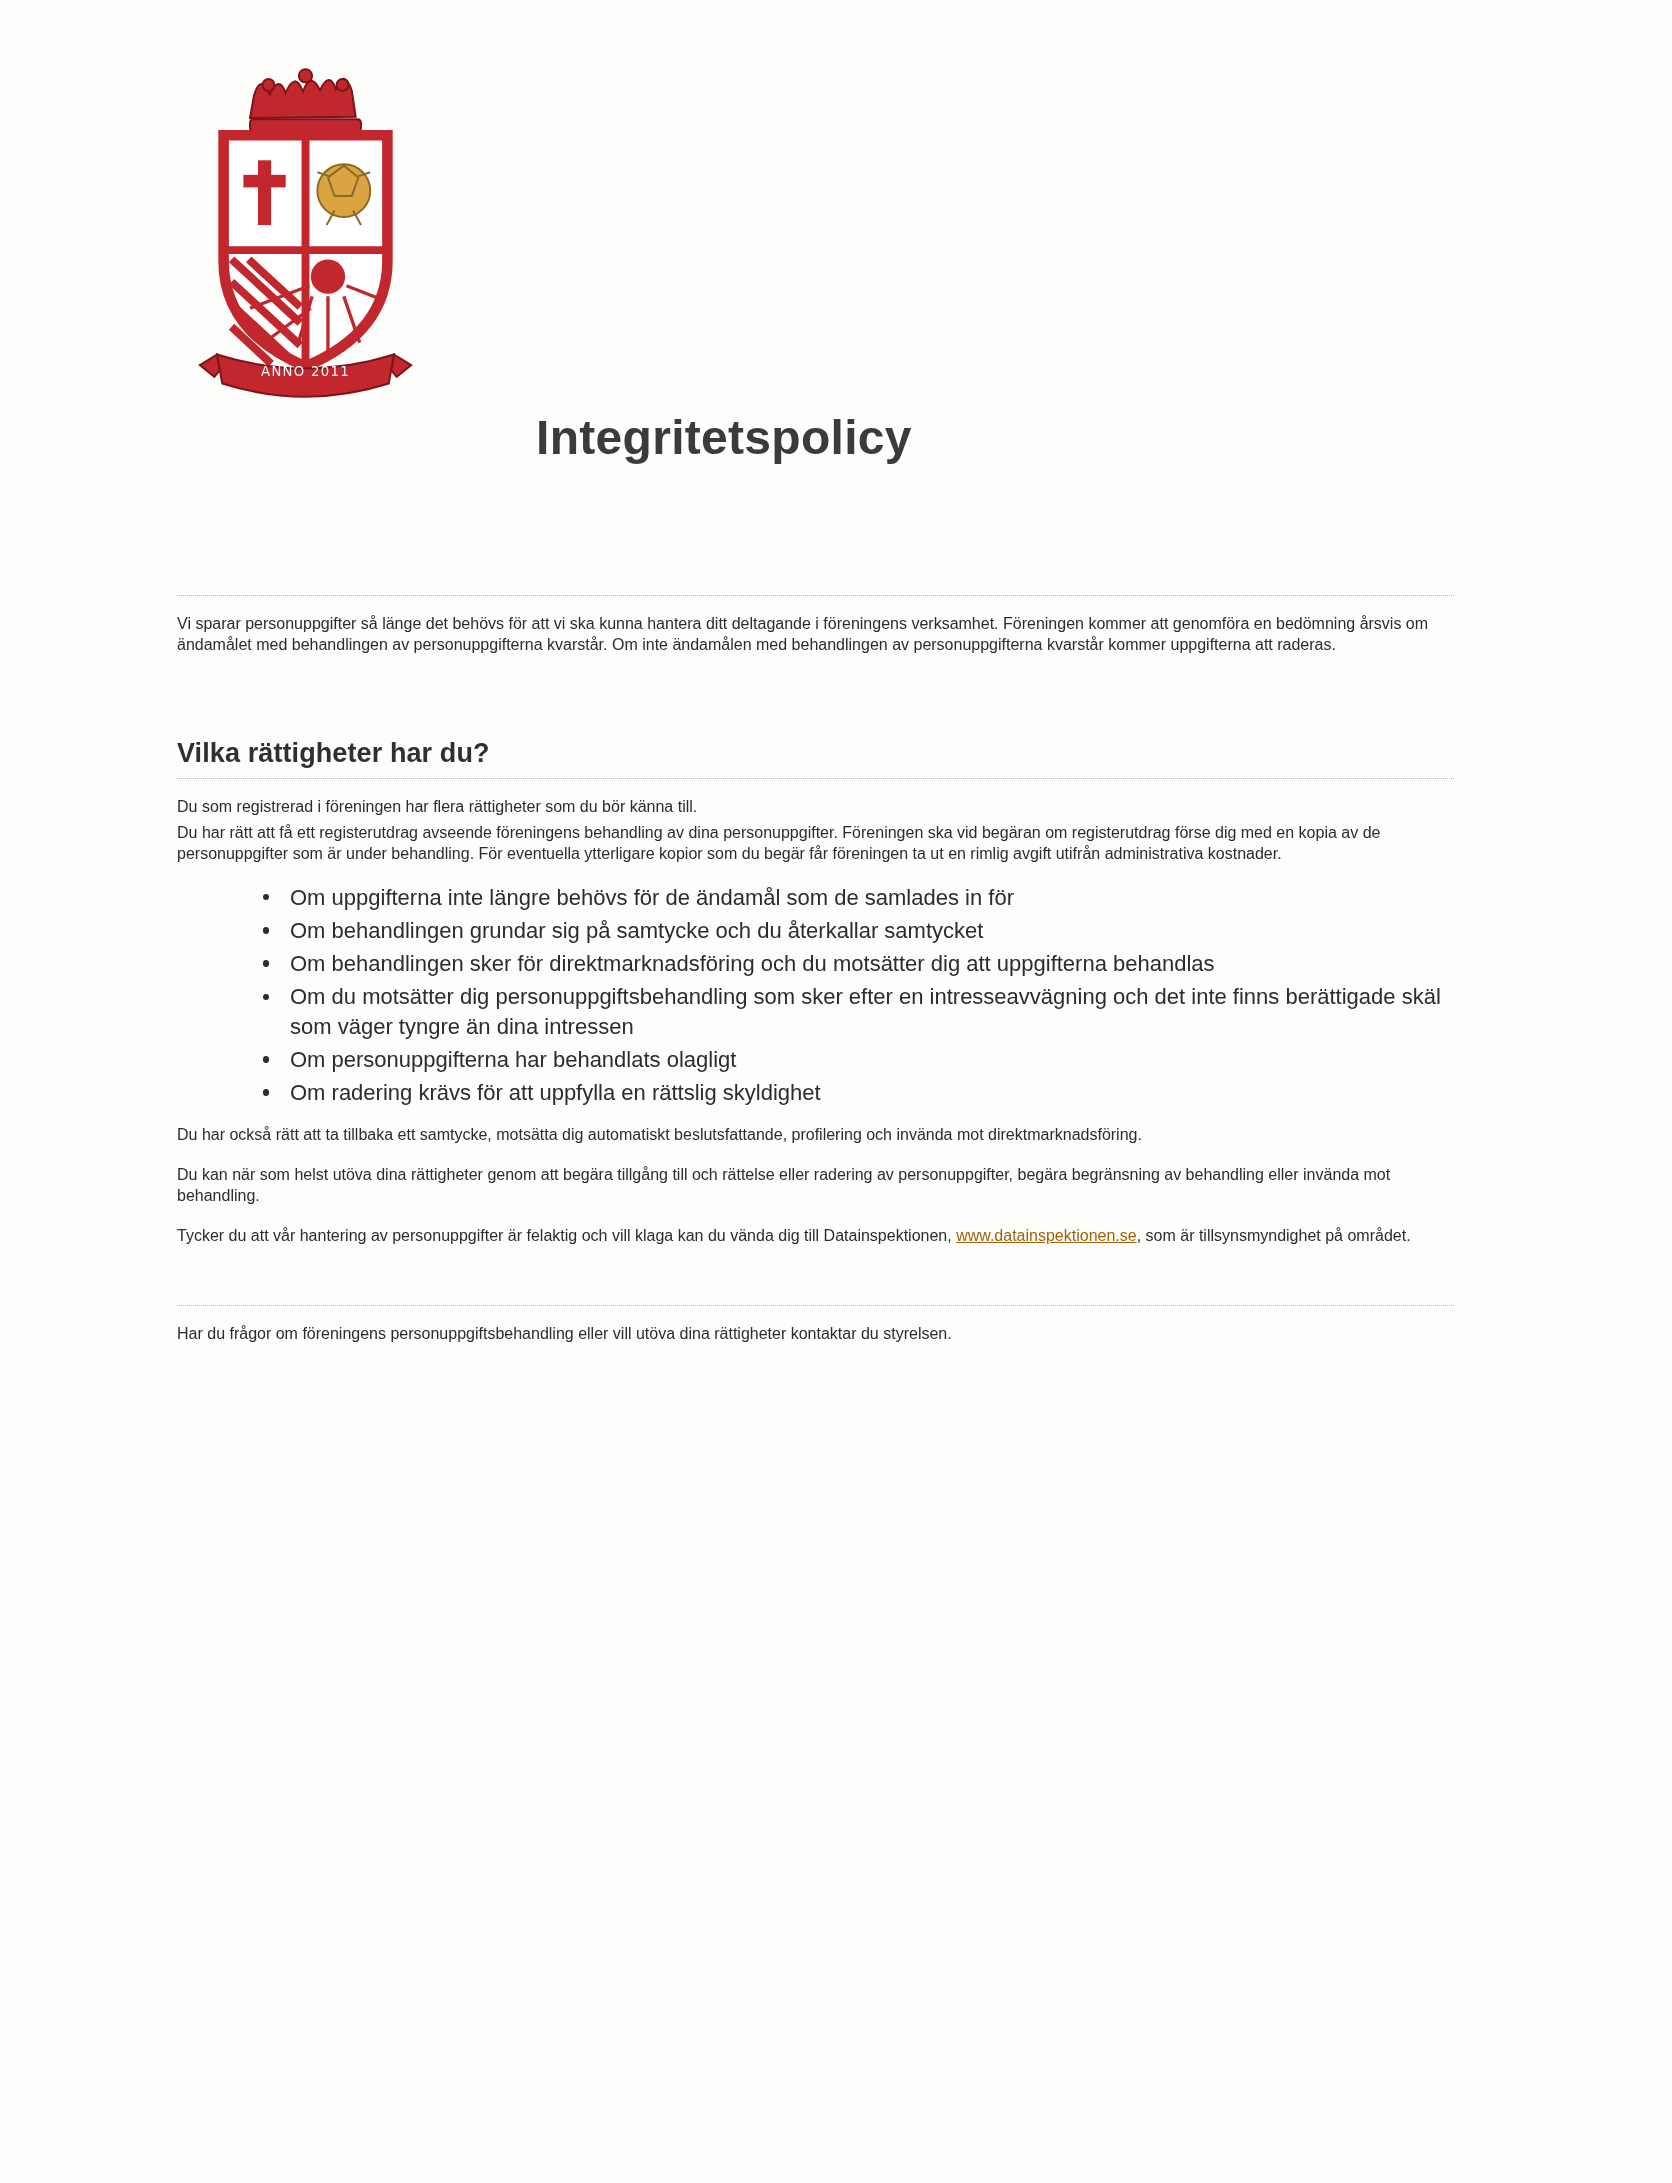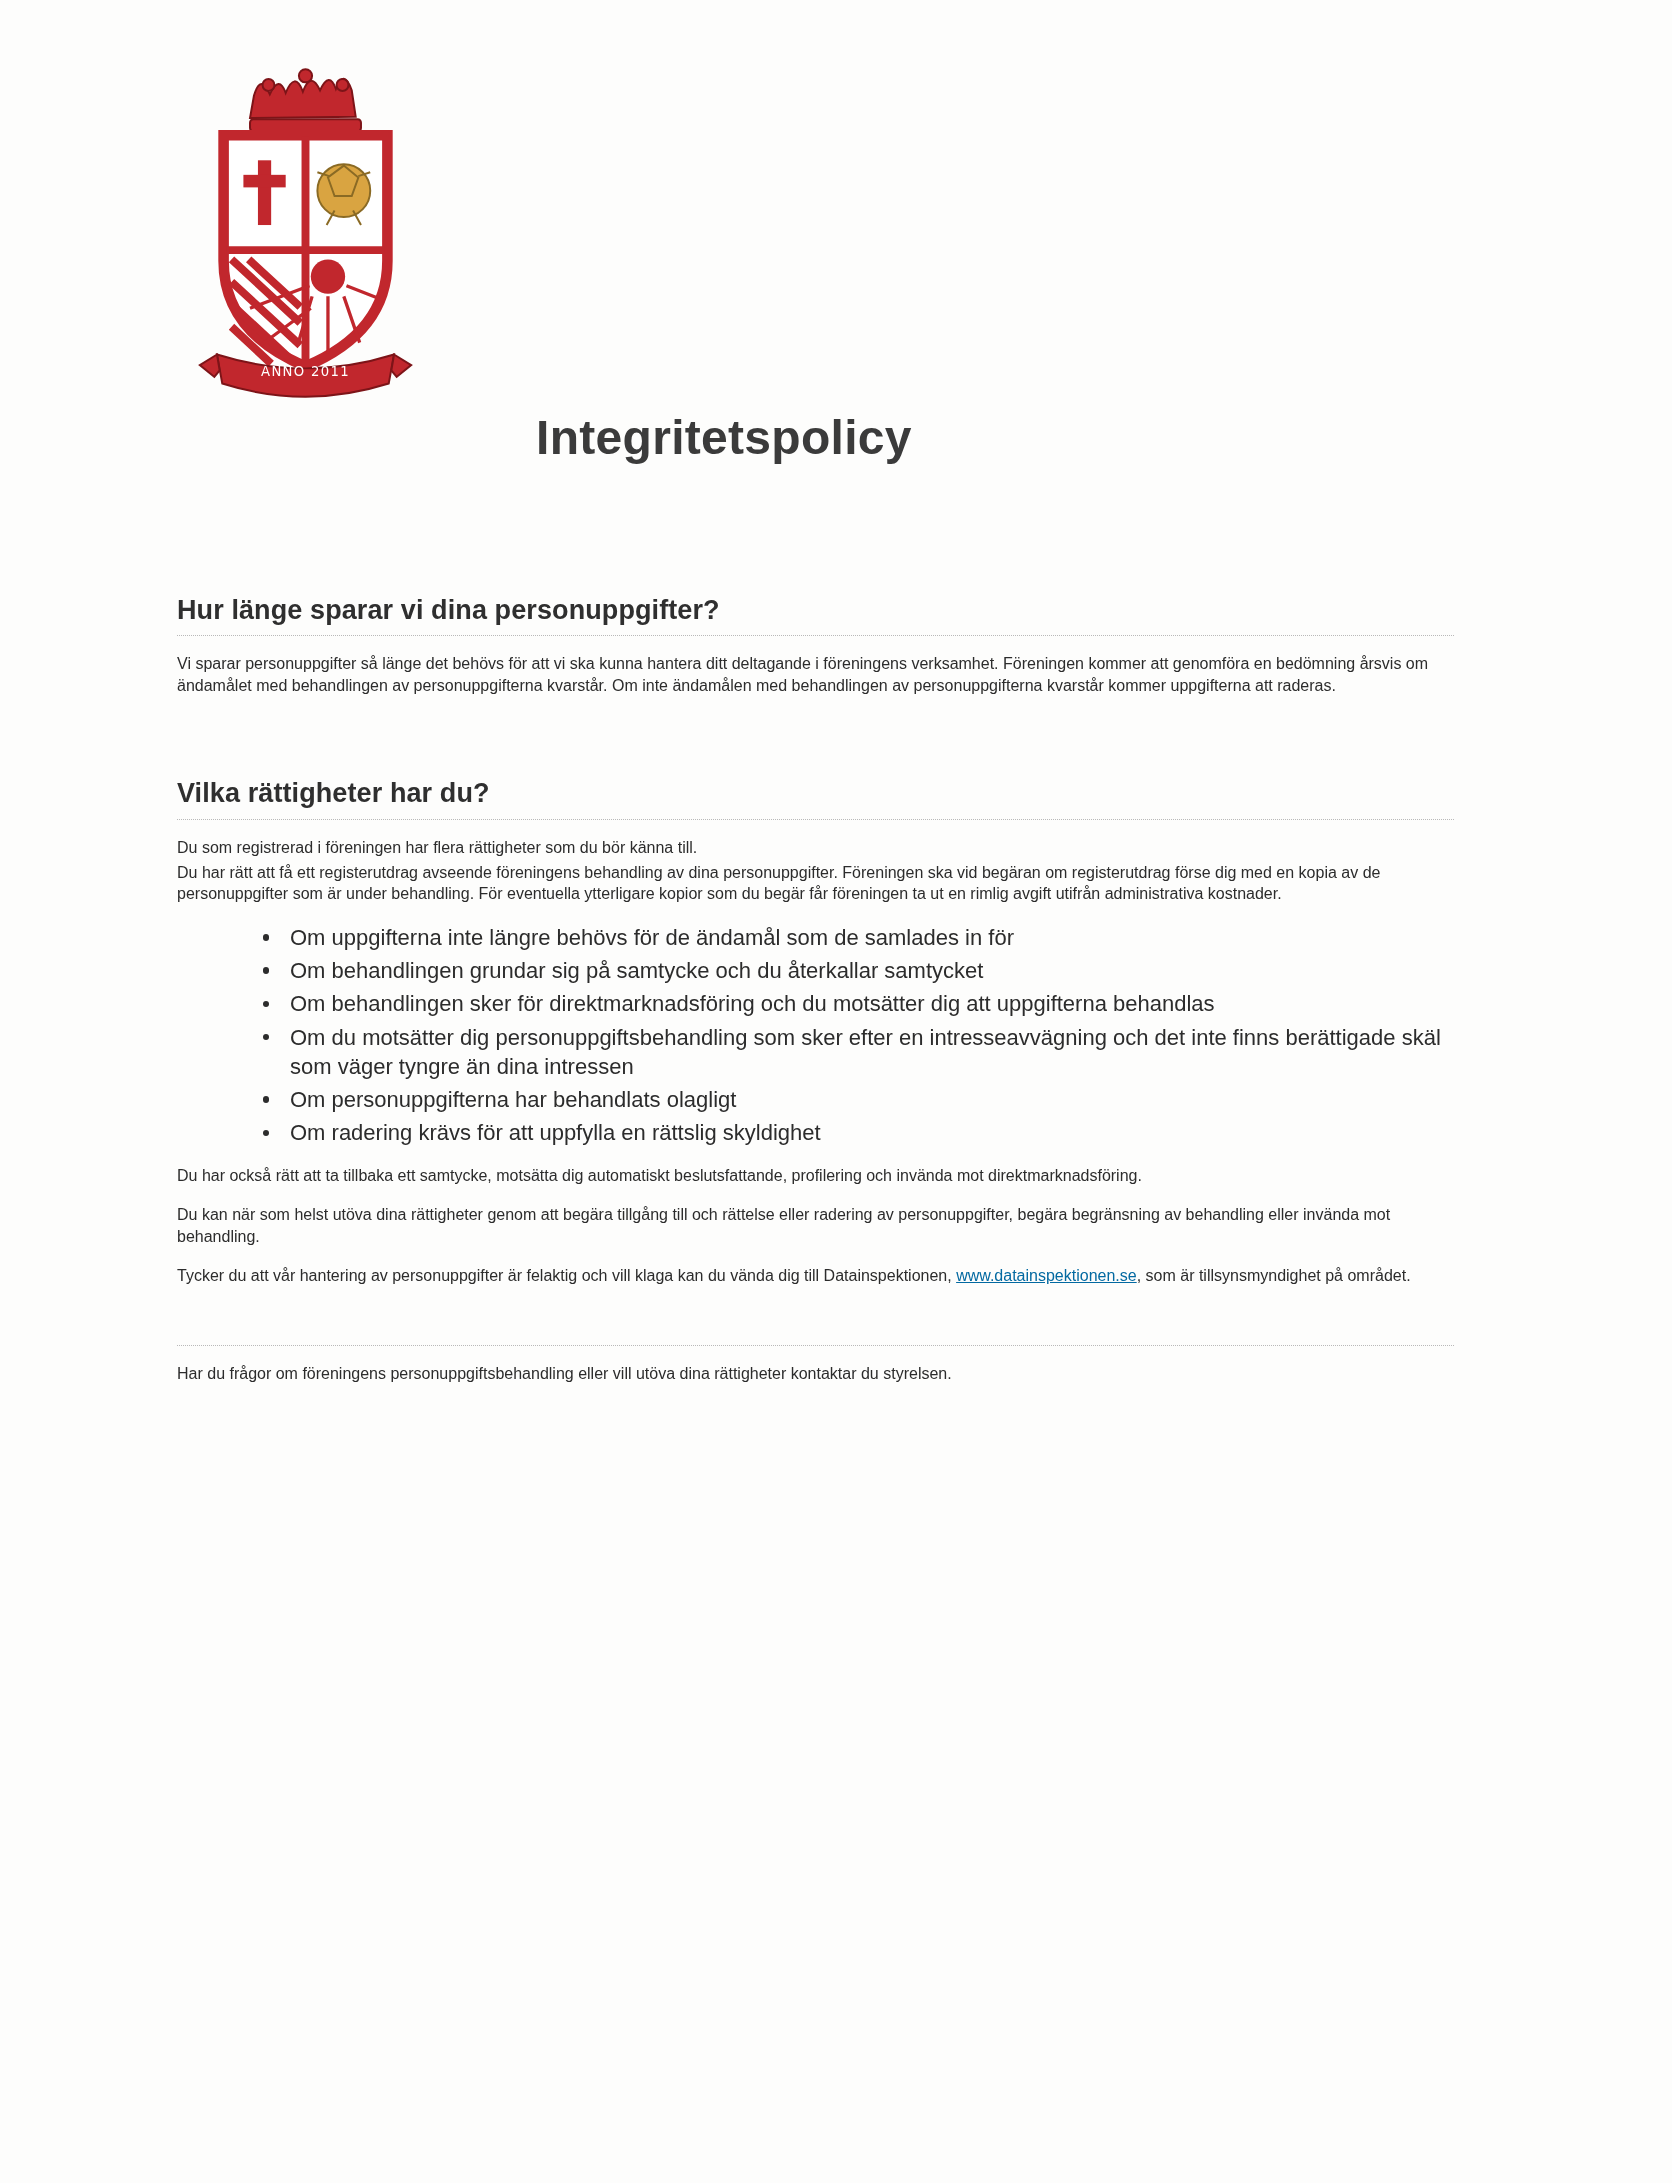--- a/index.html
+++ b/index.html
@@ -91,21 +91,21 @@
     content: "";
     position: absolute;
     left: 6.6px;
     top: 11.2px;
     width: 6.6px;
     height: 6.6px;
     background: #2c2c2c;
     border-radius: 50%;
   }
   a.link {
-    color: #0369a1;
+    color: #a16207;
     text-decoration: underline;
   }
 </style>
 </head>
 <body>
 
 <div class="page">
 
   <div class="crest">
     <svg viewBox="0 0 380 560" xmlns="http://www.w3.org/2000/svg">
@@ -150,21 +150,20 @@
         <path d="M324 470 l26 16 l-22 18 l-8 -10 z" fill="#c1272d" stroke="#7d1418" stroke-width="3"></path>
       </g>
     </svg>
   </div>
 
   <div class="doc-title">Integritetspolicy</div>
 
   <div class="content">
 
     <section>
-      <h2 class="section-head">Hur länge sparar vi dina personuppgifter?</h2>
       <hr class="rule">
       <p class="body">Vi sparar personuppgifter så länge det behövs för att vi ska kunna hantera ditt deltagande i föreningens verksamhet. Föreningen kommer att genomföra en bedömning årsvis om ändamålet med behandlingen av personuppgifterna kvarstår. Om inte ändamålen med behandlingen av personuppgifterna kvarstår kommer uppgifterna att raderas.</p>
     </section>
 
     <div class="spacer-lg"></div>
 
     <section>
       <h2 class="section-head">Vilka rättigheter har du?</h2>
       <hr class="rule">
 

